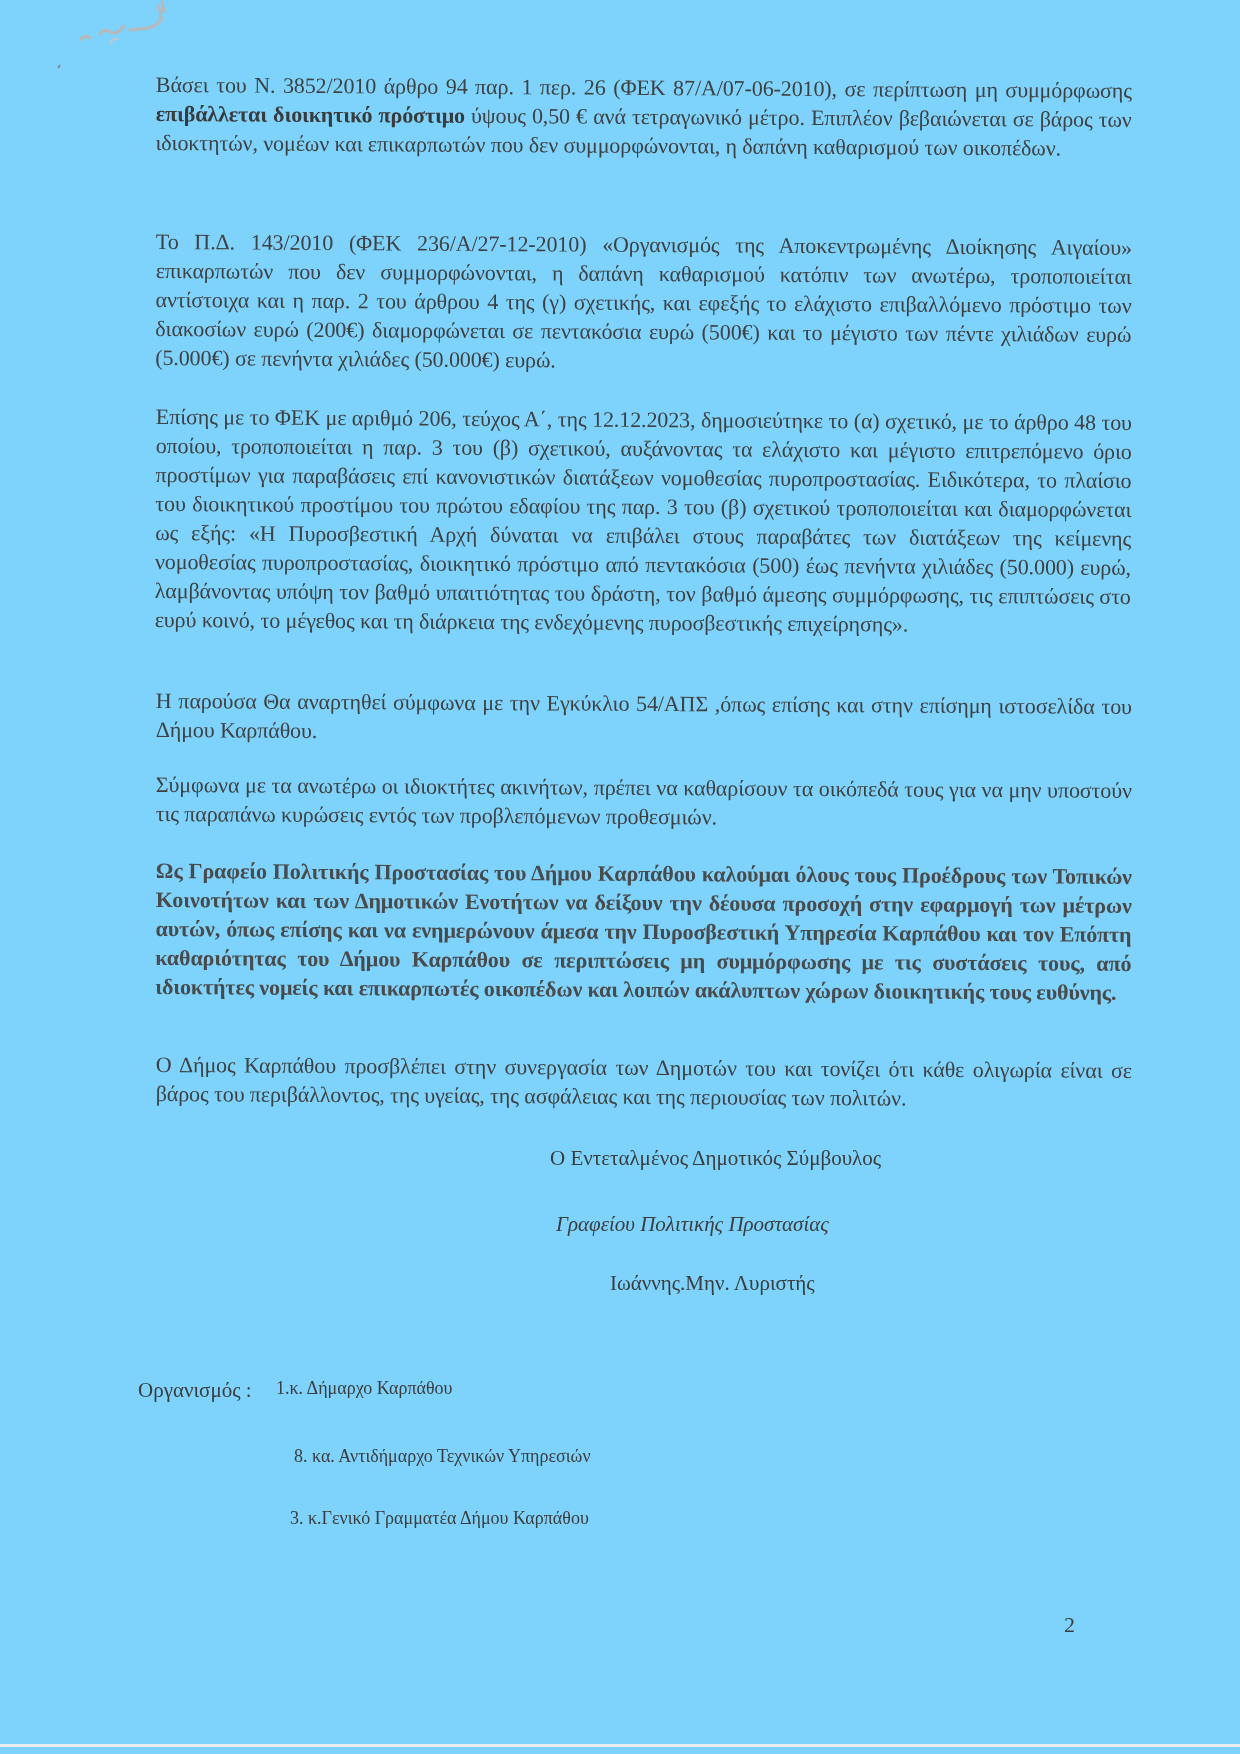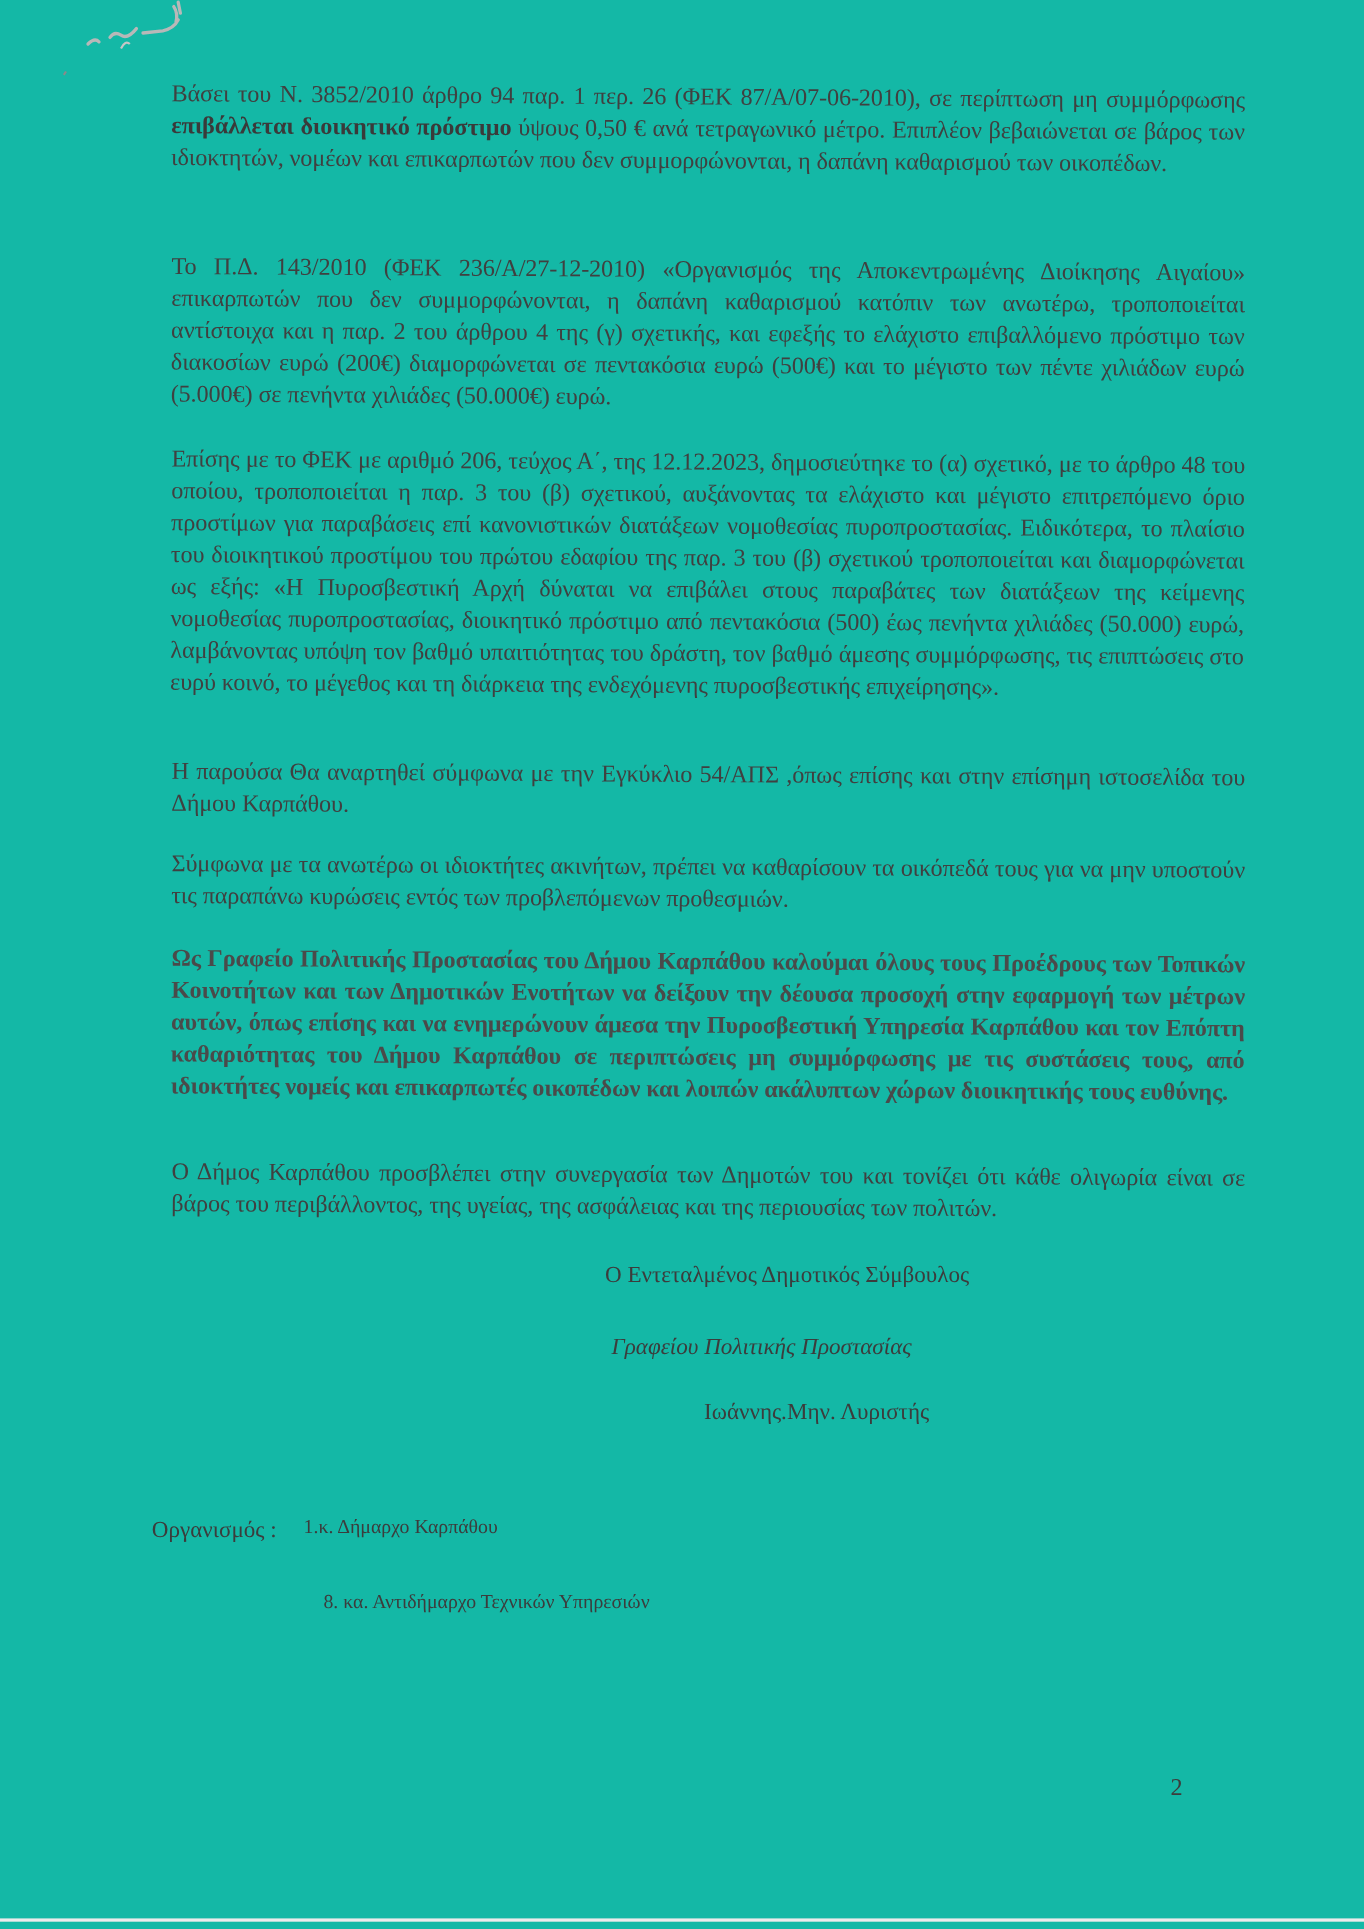--- a/index.html
+++ b/index.html
@@ -12,21 +12,21 @@
       height: 1754px;
       position: relative;
       overflow: hidden;
       font-family: "Liberation Serif", "DejaVu Serif", serif;
       color: #3a3a3a;
     }
     .page {
       position: absolute;
       left: 0; top: 0;
       width: 1240px; height: 1754px;
-      background: #14b8a6;
+      background: #7dd3fc;
     }
     .scan-mark {
       position: absolute;
       left: 40px; top: 0px;
       width: 180px; height: 80px;
     }
     .body-text {
       position: absolute;
       left: 156px;
       width: 976px;
@@ -51,21 +51,21 @@
     .b { font-weight: bold; color: #3a3a3a; }
 
     .sig-line {
       position: absolute;
       font-size: 21px;
       color: #3c3c3c;
       white-space: nowrap;
     }
     .sig-1 { left: 526px; top: 1146px; margin-left: 24px; }
     .sig-2 { left: 556px; top: 1212px; font-style: italic; }
-    .sig-3 { left: 610px; top: 1271px; margin-left: 30px; }
+    .sig-3 { left: 610px; top: 1271px; }
 
     .cc-label {
       position: absolute;
       left: 138px; top: 1378px;
       font-size: 21px;
       color: #3c3c3c;
       white-space: nowrap;
     }
     .cc-item {
       position: absolute;
@@ -126,17 +126,18 @@
 
   <div class="body-text p7">Ο Δήμος Καρπάθου προσβλέπει στην συνεργασία των Δημοτών του και τονίζει ότι κάθε ολιγωρία είναι σε βάρος του περιβάλλοντος, της υγείας, της ασφάλειας και της περιουσίας των πολιτών.</div>
 
   <div class="sig-line sig-1">Ο Εντεταλμένος Δημοτικός Σύμβουλος</div>
   <div class="sig-line sig-2">Γραφείου   Πολιτικής Προστασίας</div>
   <div class="sig-line sig-3">Ιωάννης.Μην. Λυριστής</div>
 
   <div class="cc-label">Οργανισμός :</div>
   <div class="cc-item cc-1">1.κ. Δήμαρχο Καρπάθου</div>
   <div class="cc-item cc-2">8. κα. Αντιδήμαρχο Τεχνικών Υπηρεσιών</div>
+  <div class="cc-item cc-3">3. κ.Γενικό Γραμματέα Δήμου Καρπάθου</div>
 
   <div class="page-number">2</div>
 
   <div class="scan-edge"></div>
 </div>
 
 </body></html>

